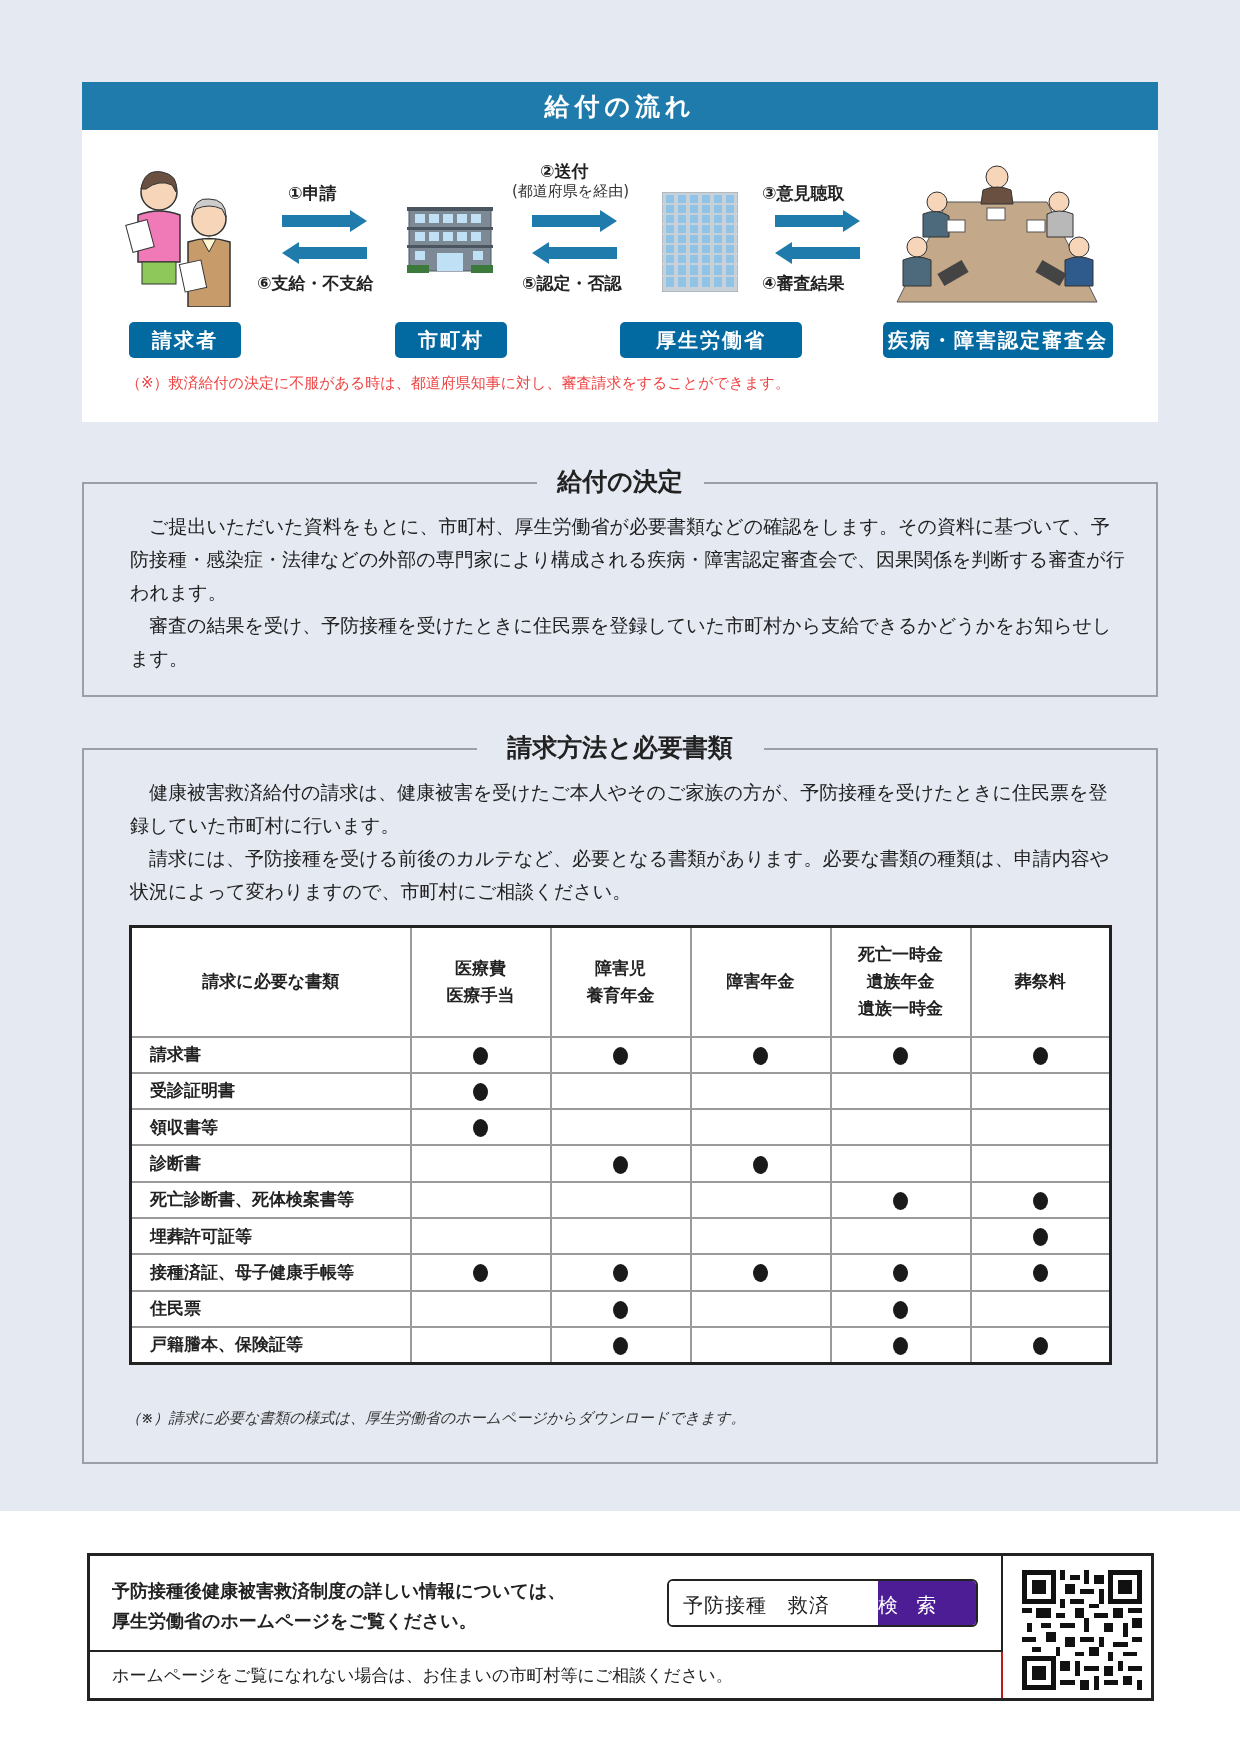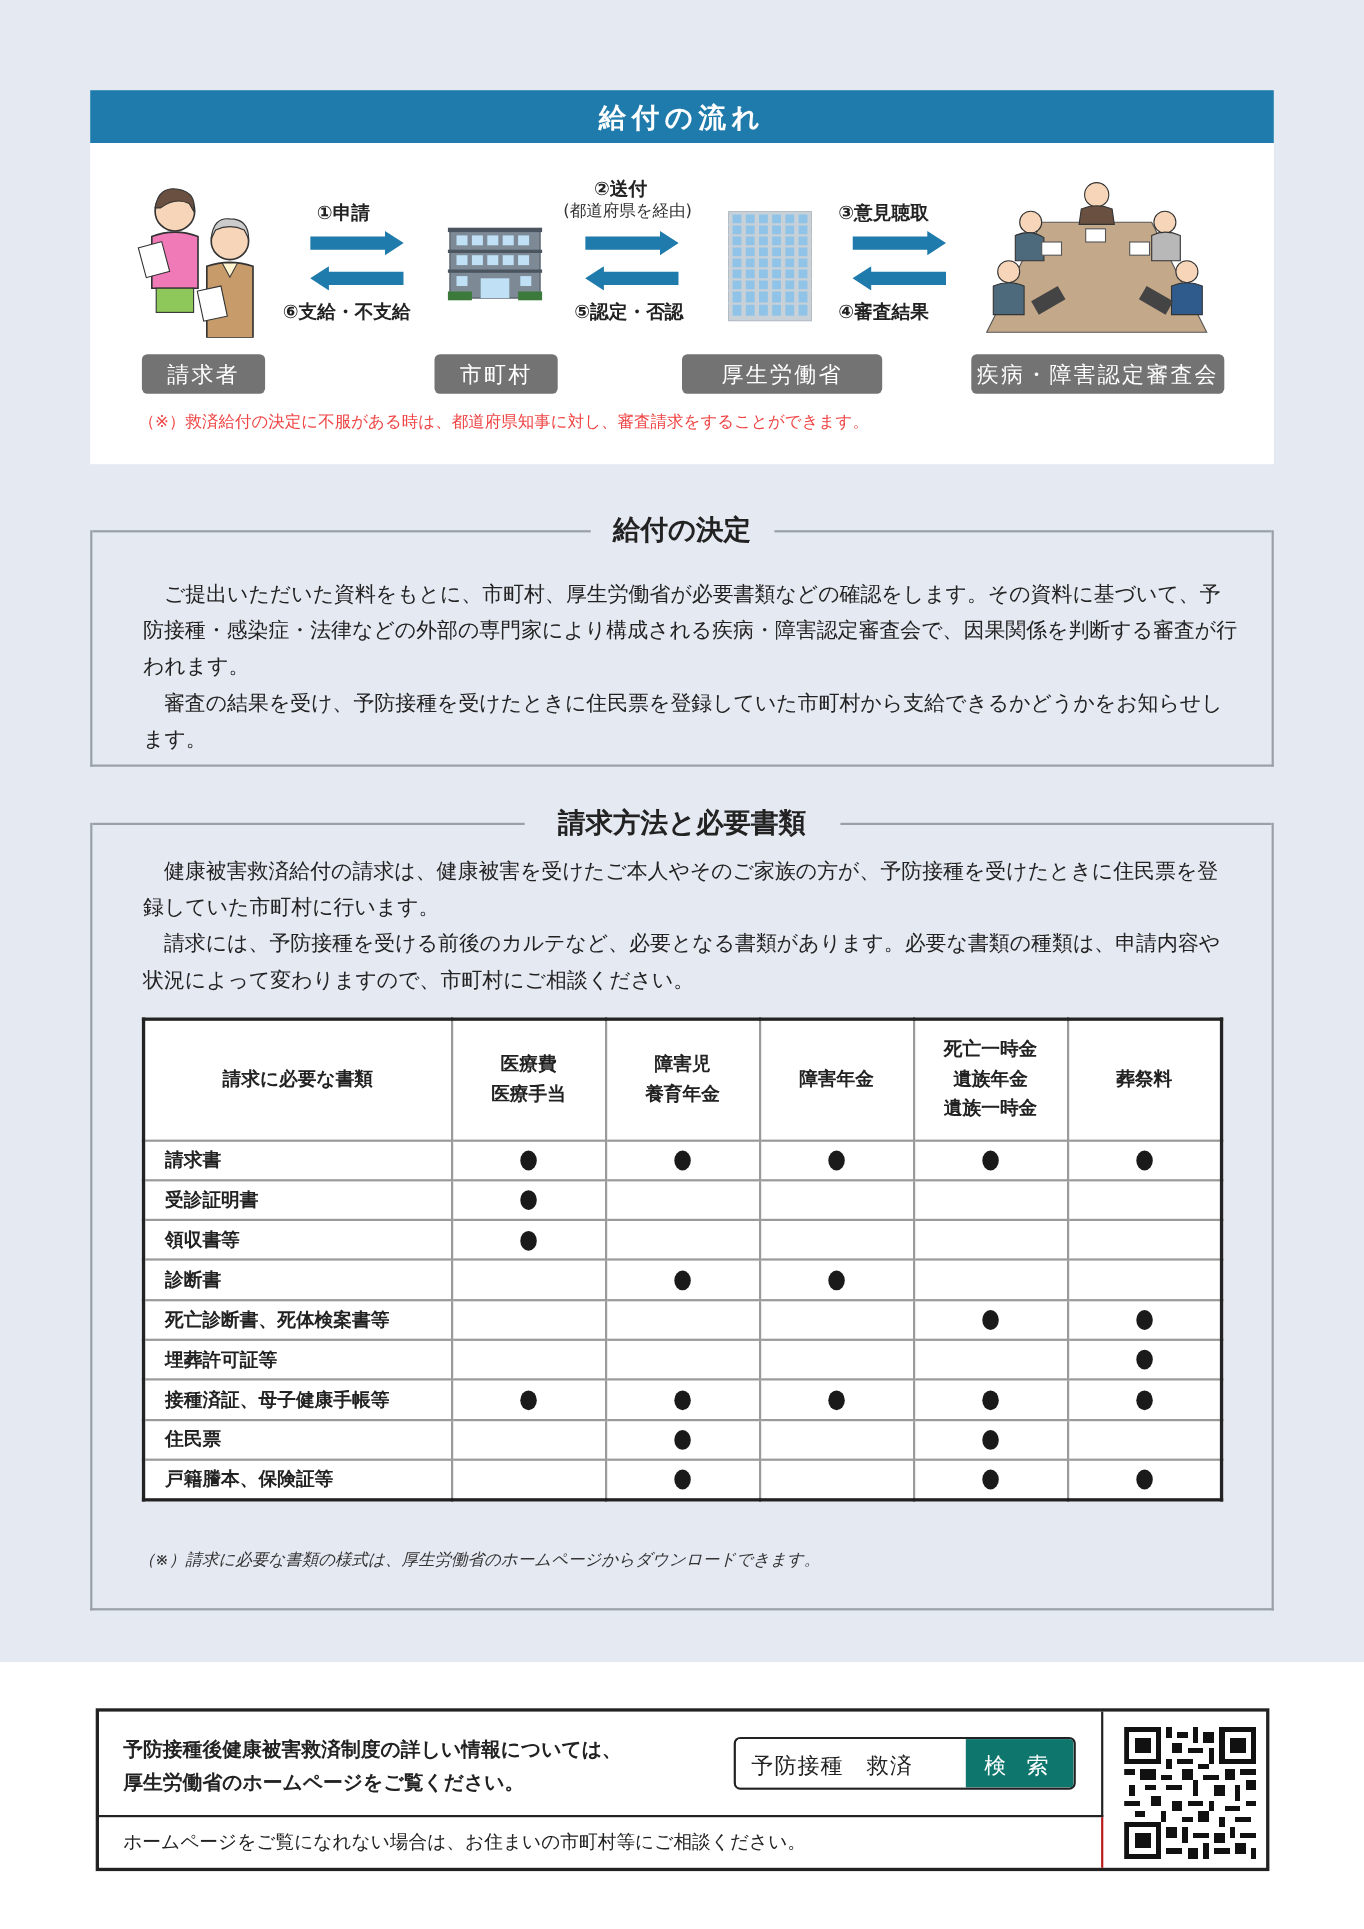--- a/index.html
+++ b/index.html
@@ -20,22 +20,22 @@
     position: absolute; left: 82px; top: 82px; width: 1076px; height: 340px;
     background: #ffffff;
   }
   .flow-header {
     height: 48px; background: #1f7bab; color: #fff;
     font-weight: bold; font-size: 25px; letter-spacing: 5px;
     display: flex; align-items: center; justify-content: center;
   }
   .actor-label {
     position: absolute; top: 240px; height: 36px;
-    background: #737373; color: #fff; border-radius: 5px;
-    font-weight: normal; font-size: 20px; letter-spacing: 2px;
+    background: #0369a1; color: #fff; border-radius: 5px;
+    font-weight: bold; font-size: 20px; letter-spacing: 2px;
     display: flex; align-items: center; justify-content: center;
   }
   .flow-step {
     position: absolute; font-weight: bold; font-size: 17px; color: #222;
     white-space: nowrap;
   }
   .flow-sub { position: absolute; font-size: 15px; color: #333; white-space: nowrap; }
   .arrow { position: absolute; }
   .flow-note {
     position: absolute; left: 44px; top: 292px; font-size: 15px; color: #ef4444;
@@ -102,22 +102,22 @@
   }
   .search-box {
     position: absolute; left: 577px; top: 23px; width: 311px; height: 48px;
     border: 2px solid #222; border-radius: 6px; overflow: hidden; display: flex;
   }
   .search-input {
     flex: 1; font-size: 20px; padding-left: 14px; line-height: 48px;
     color: #222; background: #fff; letter-spacing: 1px;
   }
   .search-btn {
-    width: 98px; background: #0f766e; color: #fff; font-size: 20px;
-    text-align: center; line-height: 48px; letter-spacing: 6px;
+    width: 98px; background: #4c1d95; color: #fff; font-size: 20px;
+    text-align: left; line-height: 48px; letter-spacing: 6px;
   }
   .qr { position: absolute; left: 932px; top: 14px; width: 120px; height: 120px; }
 </style>
 </head>
 <body>
 
 <div class="bg-top"></div>
 
 <section class="flow">
   <div class="flow-header">給付の流れ</div>
@@ -233,21 +233,21 @@
   <div class="actor-label" style="left:538px;width:182px">厚生労働省</div>
   <div class="actor-label" style="left:801px;width:230px">疾病・障害認定審査会</div>
 
   <div class="flow-note">（※）救済給付の決定に不服がある時は、都道府県知事に対し、審査請求をすることができます。</div>
 </section>
 
 <section class="boxsec" style="top:482px;height:215px">
   <div class="rule" style="left:0;width:453px"></div>
   <div class="rule" style="left:620px;right:0"></div>
   <div class="sec-title">給付の決定</div>
-  <div class="para" style="top:42px">
+  <div class="para" style="top:28px">
     <p>ご提出いただいた資料をもとに、市町村、厚生労働省が必要書類などの確認をします。その資料に基づいて、予防接種・感染症・法律などの外部の専門家により構成される疾病・障害認定審査会で、因果関係を判断する審査が行われます。</p>
     <p>審査の結果を受け、予防接種を受けたときに住民票を登録していた市町村から支給できるかどうかをお知らせします。</p>
   </div>
 </section>
 
 <section class="boxsec" style="top:748px;height:716px">
   <div class="rule" style="left:0;width:393px"></div>
   <div class="rule" style="left:680px;right:0"></div>
   <div class="sec-title">請求方法と必要書類</div>
   <div class="para" style="top:28px">

